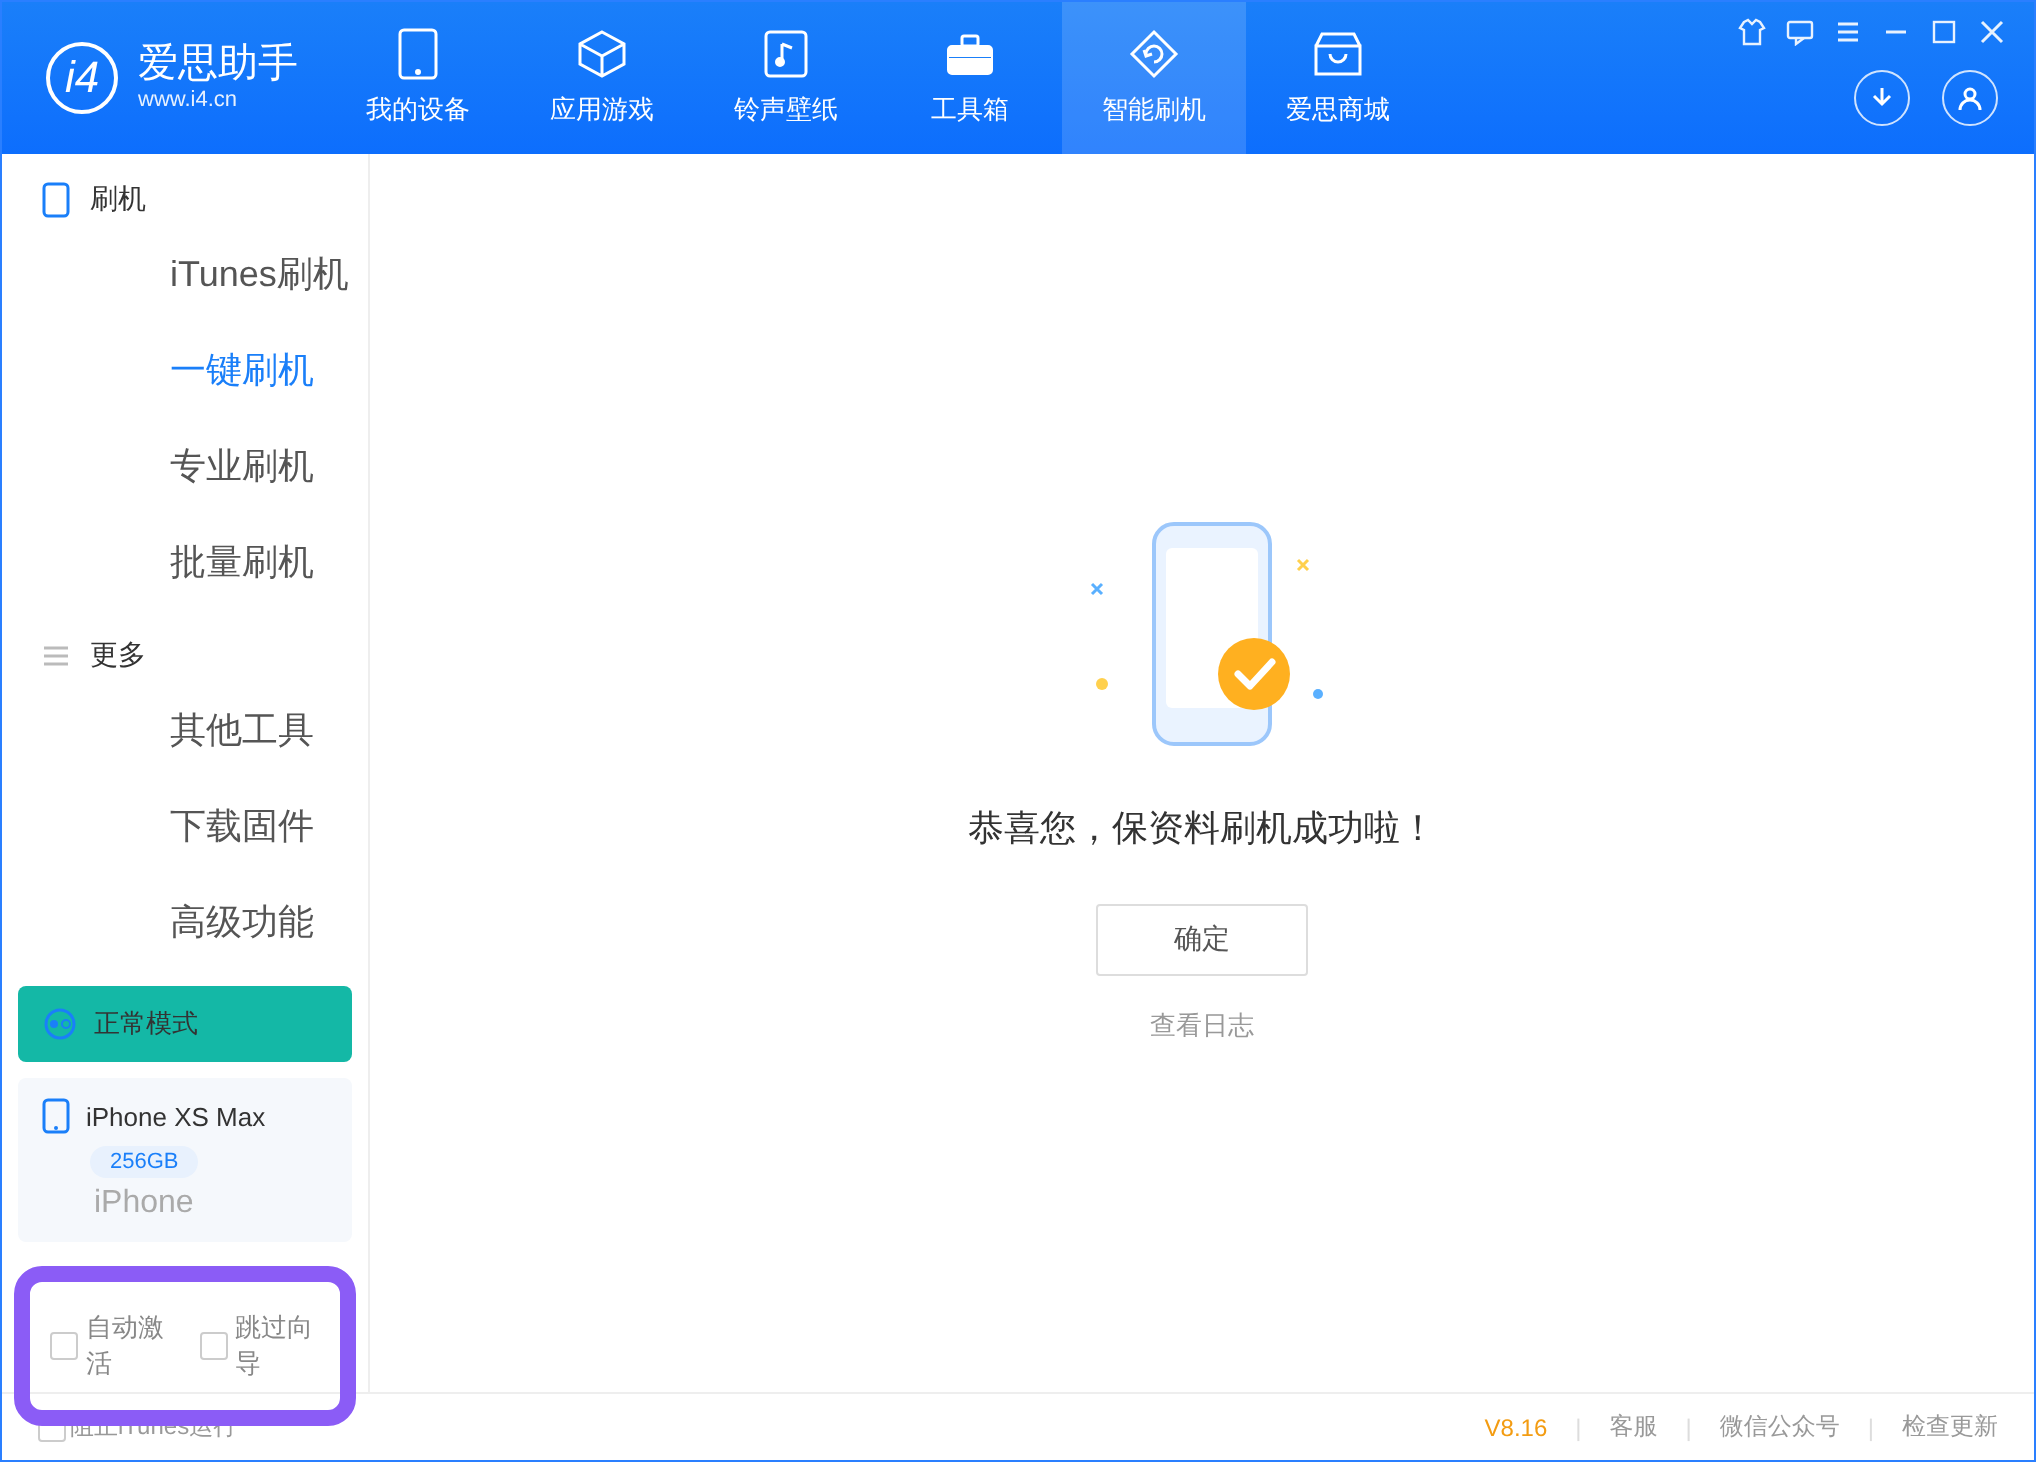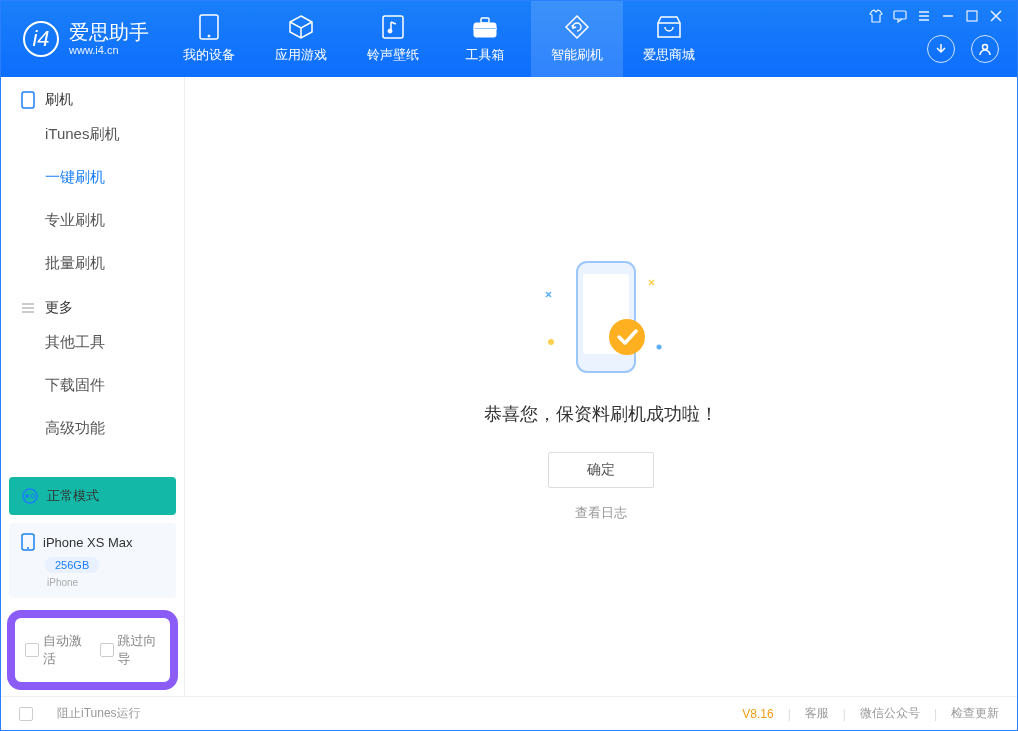--- a/index.html
+++ b/index.html
@@ -15,38 +15,38 @@
 .tab.active { background: rgba(255,255,255,0.15); }
 .tab-icon { width: 26px; height: 26px; display: flex; align-items: center; justify-content: center; }
 .tab-icon svg { fill: #fff; stroke: #fff; }
 .header-right { position: absolute; right: 14px; top: 8px; display: flex; gap: 10px; align-items: center; }
 .header-right-bottom { position: absolute; right: 18px; bottom: 14px; display: flex; gap: 16px; align-items: center; }
 .win-icon { width: 14px; height: 14px; cursor: pointer; opacity: 0.9; display: flex; align-items: center; justify-content: center; }
 .circ-icon { width: 28px; height: 28px; border: 1.5px solid rgba(255,255,255,0.8); border-radius: 50%; display: flex; align-items: center; justify-content: center; cursor: pointer; }
 .main { display: flex; height: 619px; }
 .sidebar { width: 184px; border-right: 1px solid #eee; display: flex; flex-direction: column; position: relative; background: #fff; }
 .side-group { padding: 14px 0 4px 20px; display: flex; align-items: center; gap: 10px; font-size: 14px; color: #333; }
-.side-item { padding: 12px 0 12px 44px; font-size: 15px; color: #555; cursor: pointer; }
+.side-item { padding: 12px 0 12px 44px; font-size: 18px; color: #555; cursor: pointer; margin-left: 40px; }
 .side-item.active { color: #1a7ff9; }
 .side-bottom { margin-top: auto; }
 .mode-box { margin: 8px; background: #14b8a6; border-radius: 4px; padding: 10px 12px; display: flex; align-items: center; gap: 8px; font-size: 13px; color: #333; }
 .device-box { margin: 0 8px 12px; background: #f5f8fc; border-radius: 4px; padding: 10px 12px; }
 .device-name { font-size: 13px; color: #333; font-weight: 500; display: flex; align-items: center; gap: 8px; }
 .device-cap { display: inline-block; margin-top: 6px; margin-left: 24px; background: #e8f1fd; color: #1a7ff9; font-size: 11px; padding: 2px 10px; border-radius: 10px; }
-.device-type { margin-top: 4px; margin-left: 26px; font-size: 10px; color: #aaa; }
+.device-type { margin-top: 4px; margin-left: 26px; font-size: 16px; color: #aaa; }
 .highlight-box { margin: 0 6px 6px; border: 8px solid #8b5cf6; border-radius: 14px; padding: 14px 10px; display: flex; gap: 14px; align-items: center; font-size: 13px; color: #888; }
 .checkbox-small { width: 14px; height: 14px; border: 1px solid #ccc; border-radius: 2px; flex-shrink: 0; }
 .content { flex: 1; position: relative; display: flex; flex-direction: column; align-items: center; justify-content: center; }
 .success-illust { margin-bottom: 20px; position: relative; }
 .phone-svg { display: block; }
 .success-text { font-size: 18px; color: #333; margin-bottom: 26px; }
 .ok-btn { padding: 8px 38px; border: 1px solid #ddd; background: #fff; font-size: 14px; color: #555; cursor: pointer; border-radius: 2px; margin-bottom: 16px; }
 .log-link { font-size: 13px; color: #999; cursor: pointer; }
 .footer { height: 34px; border-top: 1px solid #eee; display: flex; align-items: center; padding: 0 18px; font-size: 12px; color: #999; }
-.footer-left { display: flex; align-items: center; gap: 24px; }
+.footer-left { display: flex; align-items: center; gap: 2px; }
 .footer-right { margin-left: auto; display: flex; align-items: center; gap: 14px; }
 .footer-sep { color: #ddd; }
 .version { color: #f39c12; }
 .chk-item { display: flex; align-items: center; gap: 4px; }
 </style>
 </head>
 <body>
 
 <div class="header">
   <div class="logo">

